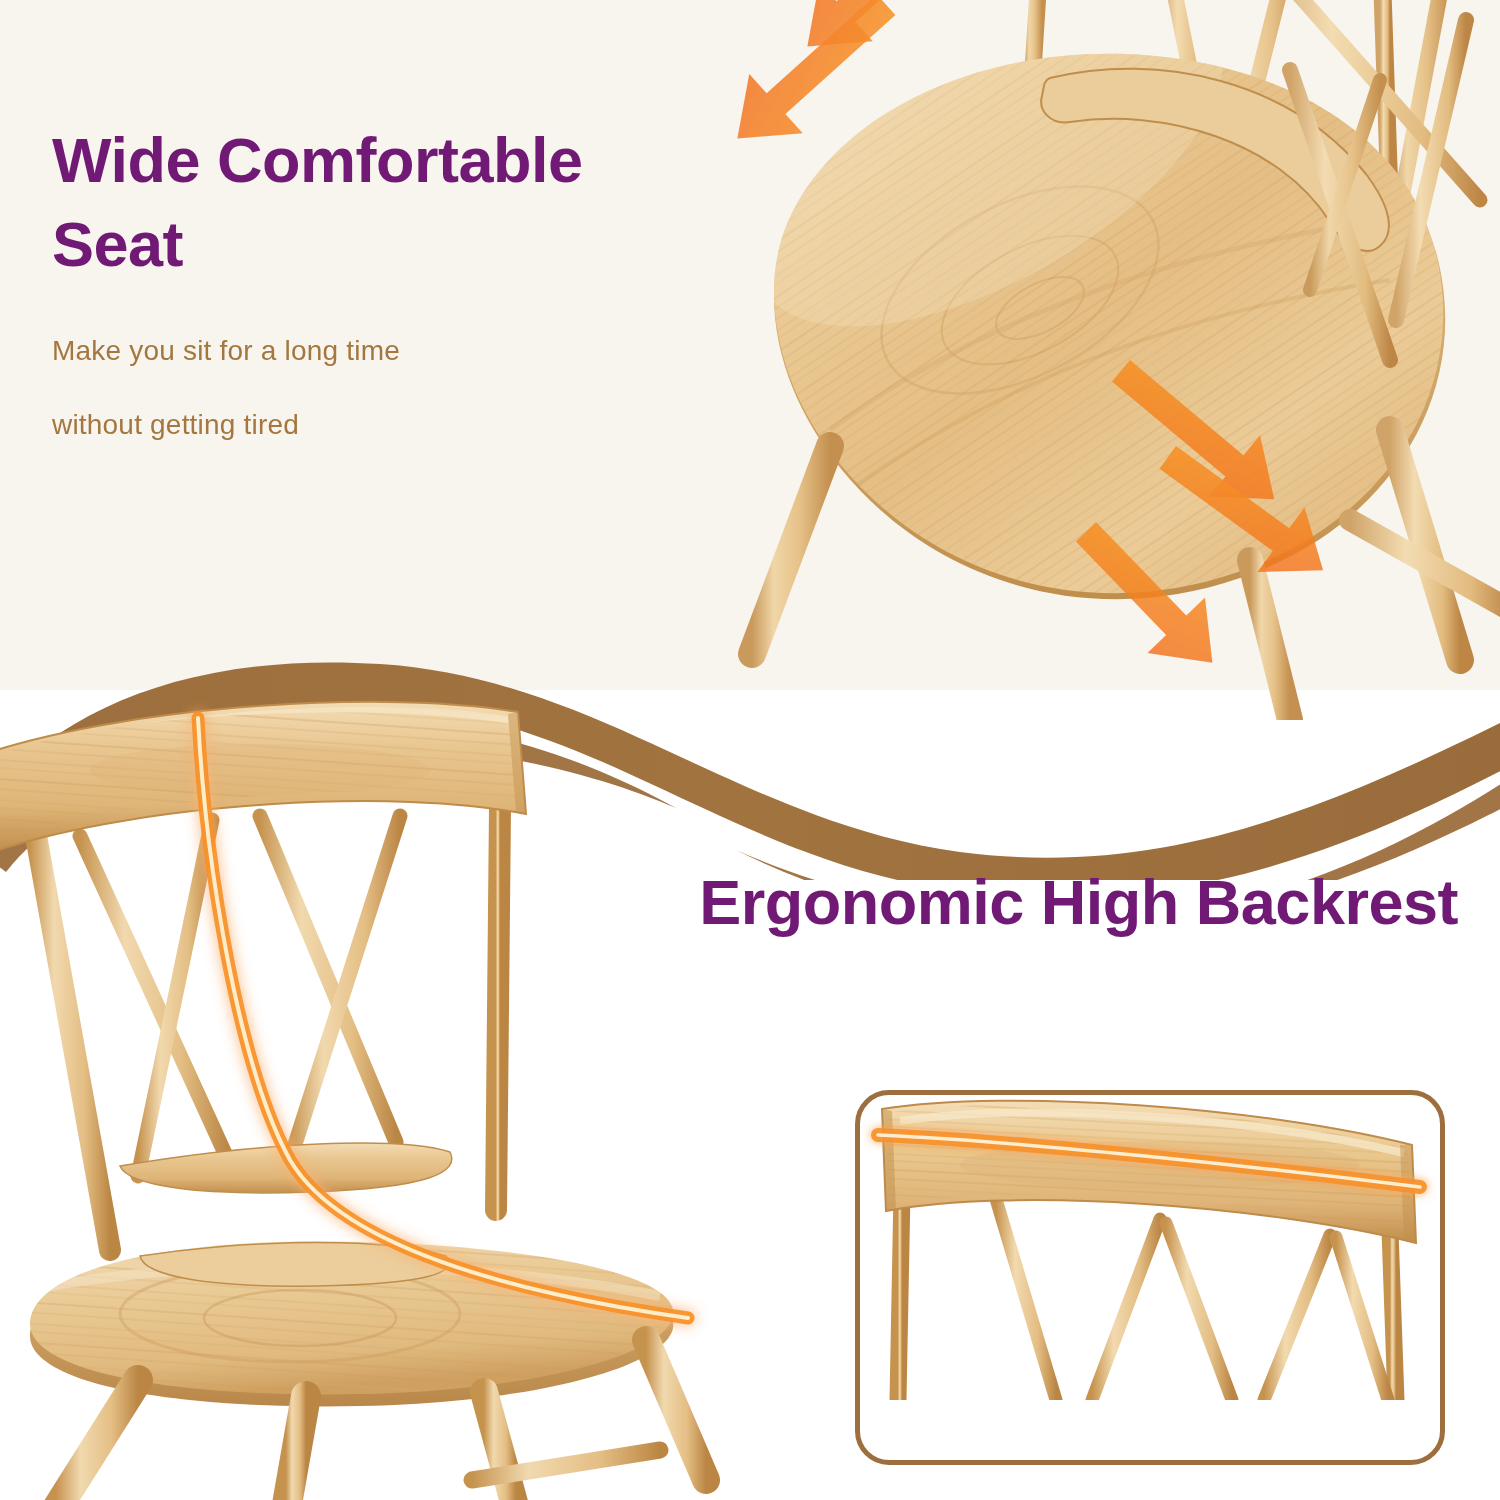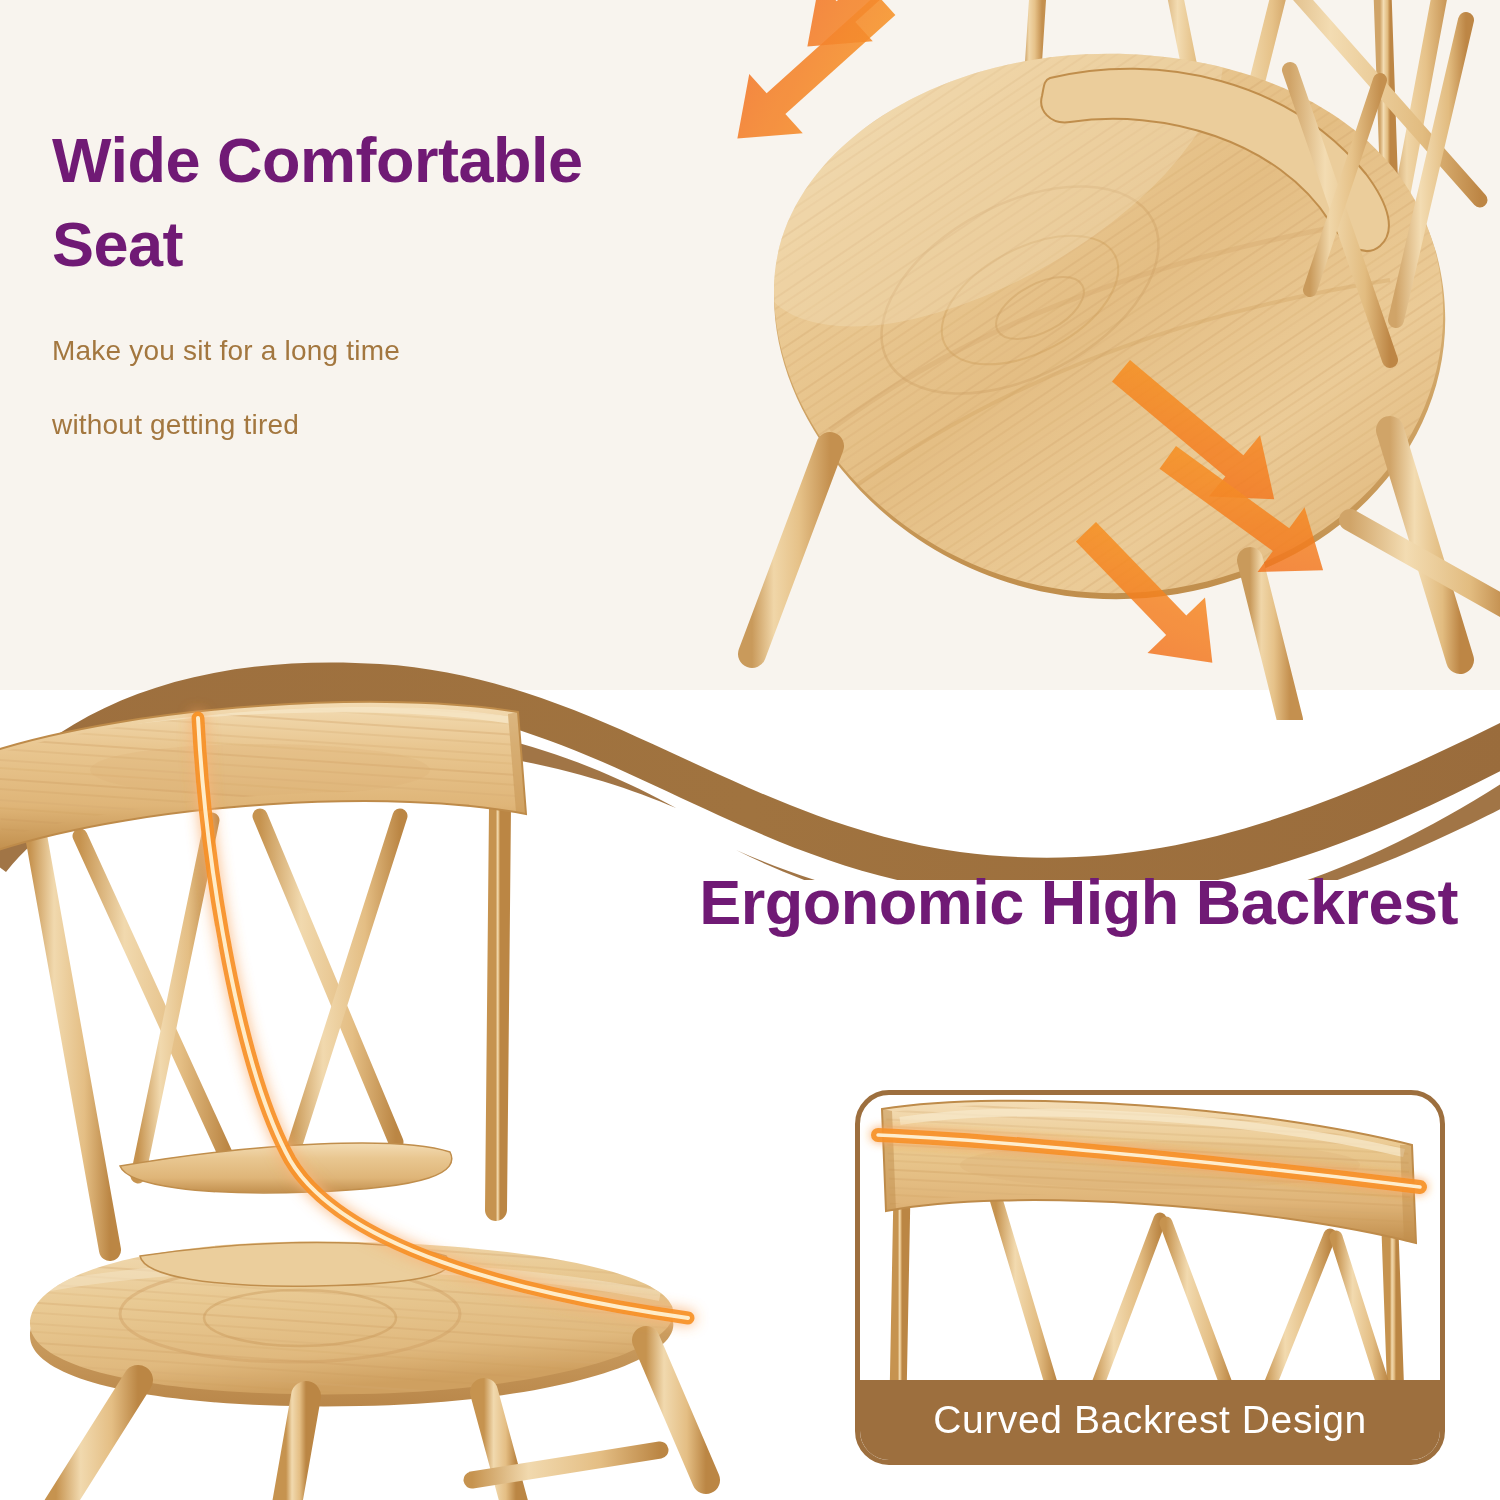--- a/index.html
+++ b/index.html
@@ -374,18 +374,15 @@
           <path d="M22 14 L26 116 L36 116 L32 16 Z" fill="#C08E4C" opacity="0.5"></path>
           <path d="M552 50 L556 148 L544 146 L540 50 Z" fill="#C08E4C" opacity="0.45"></path>
         </g>
 
         <g filter="url(#iGlow)">
           <path d="M18 40 C160 46, 400 72, 560 92" fill="none" stroke="#F7901E" stroke-width="14" stroke-linecap="round" opacity="0.88"></path>
           <path d="M18 40 C160 46, 400 72, 560 92" fill="none" stroke="#FFF2D8" stroke-width="3.5" stroke-linecap="round" opacity="0.95"></path>
         </g>
       </svg>
     </div>
-    <div id="inset-caption">
-      <span>Curved Backrest Design</span>
-    </div>
   </div>
 
 </div>
 
 </body></html>

